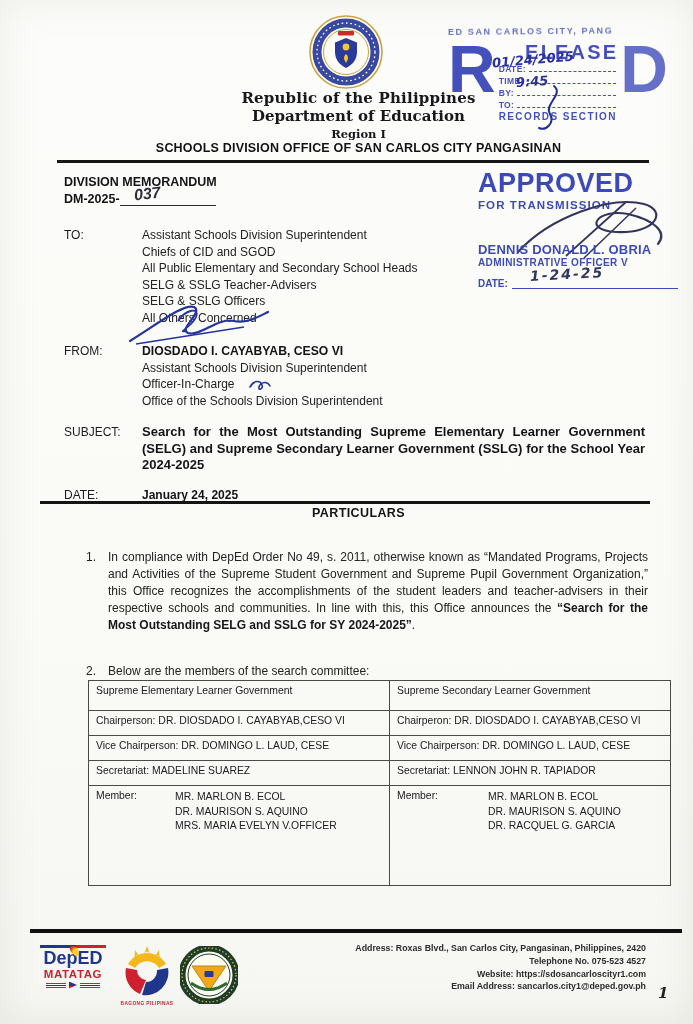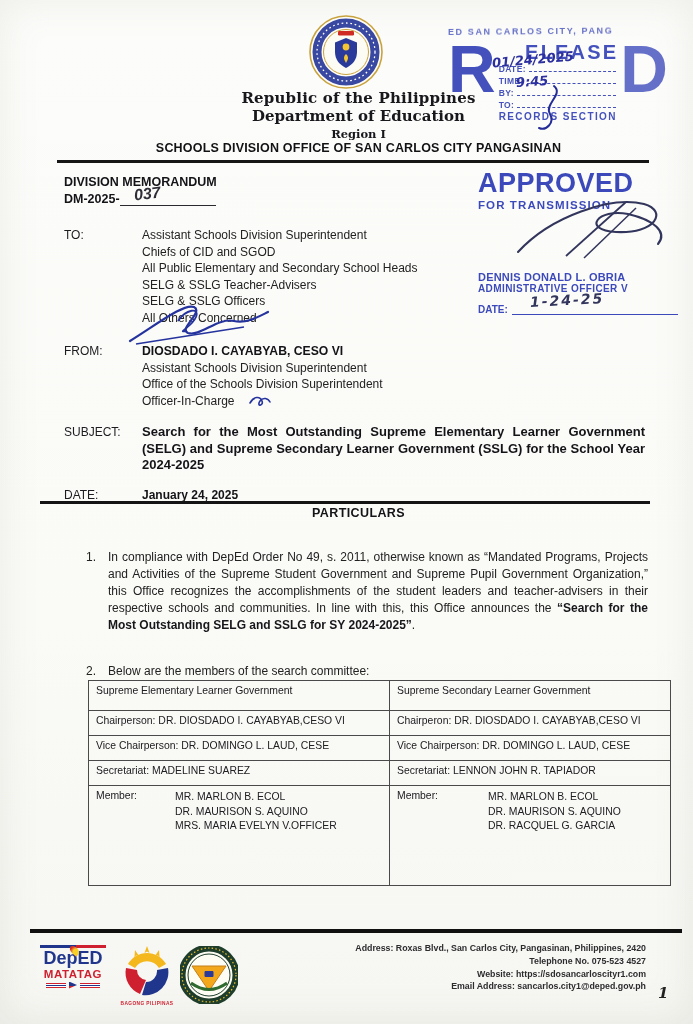--- a/index.html
+++ b/index.html
@@ -31,21 +31,21 @@
   .rel-row{display:flex;align-items:flex-end;height:12px;font-size:8.5px;font-weight:bold;letter-spacing:.4px;}
   .rel-row .fill{flex:1;border-bottom:1.4px dashed #2b3ab5;margin:0 2px 2px 3px;}
   .rel-section{margin-top:1px;font-size:10px;font-weight:bold;letter-spacing:1.4px;filter:blur(.25px);}
   .hand{font-family:"DejaVu Sans",sans-serif;font-style:italic;color:#2c2f9e;}
   .rel-date{left:44px;top:26px;font-size:13px;transform:rotate(-5deg);font-weight:bold;}
   .rel-time{left:68px;top:48px;font-size:13px;transform:rotate(-4deg);font-weight:bold;}
 
   .app-wrap{left:478px;top:170px;width:200px;opacity:.92;}
   .app-title{font-size:27px;font-weight:800;letter-spacing:.5px;line-height:1;transform:scaleY(1.05);filter:blur(.2px);}
   .app-sub{font-size:11.5px;font-weight:800;letter-spacing:1.1px;margin-top:2px;filter:blur(.2px);}
-  .app-name{margin-top:60px;font-size:11px;font-weight:800;letter-spacing:.2px;filter:blur(.3px);}
+  .app-name{margin-top:31px;font-size:13px;font-weight:800;letter-spacing:.2px;filter:blur(.3px);}
   .app-pos{font-size:10px;font-weight:800;letter-spacing:.4px;filter:blur(.3px);}
   .app-daterow{display:flex;align-items:flex-end;margin-top:6px;font-size:10px;font-weight:800;}
   .app-daterow .fill{flex:1;border-bottom:1.6px solid #2b3ab5;margin-left:4px;position:relative;height:14px;}
   .app-dateval{position:absolute;left:18px;top:-8px;font-size:14px;color:#23264f;transform:rotate(-3deg);letter-spacing:2px;}
 
   
   .memo-title{left:64px;top:175px;font-size:12.5px;font-weight:800;color:#141418;}
   .memo-num{left:64px;top:192px;font-size:12.5px;font-weight:800;color:#141418;display:flex;align-items:flex-end;}
   .memo-num .line{display:inline-block;width:96px;border-bottom:1.6px solid #2a2a2e;height:13px;position:relative;}
   .memo-num .hw{position:absolute;left:14px;top:-7px;font-size:16px;color:#2e2e38;transform:rotate(-7deg);font-weight:bold;font-style:italic;}
@@ -201,27 +201,27 @@
     <path d="M4,44 C30,28 58,6 68,10 C78,15 52,32 62,36 C74,40 92,20 108,24 C120,27 132,20 142,15" stroke="#25339e" stroke-width="2.2" fill="none" stroke-linecap="round"></path>
     <path d="M10,47 L118,30" stroke="#25339e" stroke-width="1.5" fill="none"></path>
     <path d="M52,24 C60,12 74,10 70,20 C66,30 50,36 60,34" stroke="#25339e" stroke-width="1.8" fill="none"></path>
   </svg>
 
   <div class="abs lblrow from-row">
     <div class="lbl">FROM:</div>
     <div>
       <div class="from-name">DIOSDADO I. CAYABYAB, CESO VI</div>
       <div>Assistant Schools Division Superintendent</div>
-      <div>Office of the Schools Division Superintendent</div>
       <div>
         <span>Officer-In-Charge</span>
         <svg width="24" height="14" viewBox="0 0 24 14" style="vertical-align:middle;margin-left:10px;">
           <path d="M2,9 C6,2 12,2 14,7 C16,12 8,13 12,7 C15,3 20,4 22,8" stroke="#25339e" stroke-width="1.6" fill="none" stroke-linecap="round"></path>
         </svg>
       </div>
+      <div>Office of the Schools Division Superintendent</div>
     </div>
   </div>
 
   <div class="abs lblrow subj-row">
     <div class="lbl">SUBJECT:</div>
     <div class="subj-text">Search for the Most Outstanding Supreme Elementary Learner Government (SELG) and Supreme Secondary Learner Government (SSLG) for the School Year 2024-2025</div>
   </div>
 
   <div class="abs lblrow date-row">
     <div class="lbl">DATE:</div>

